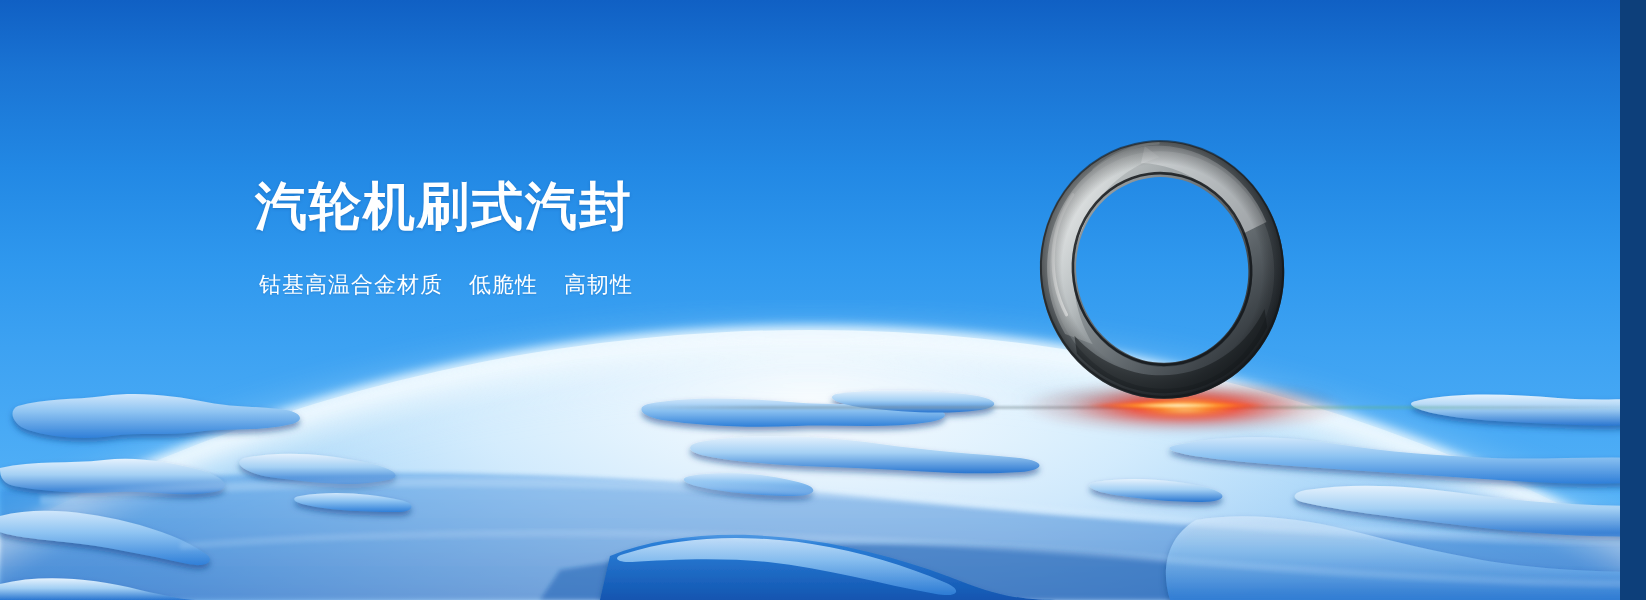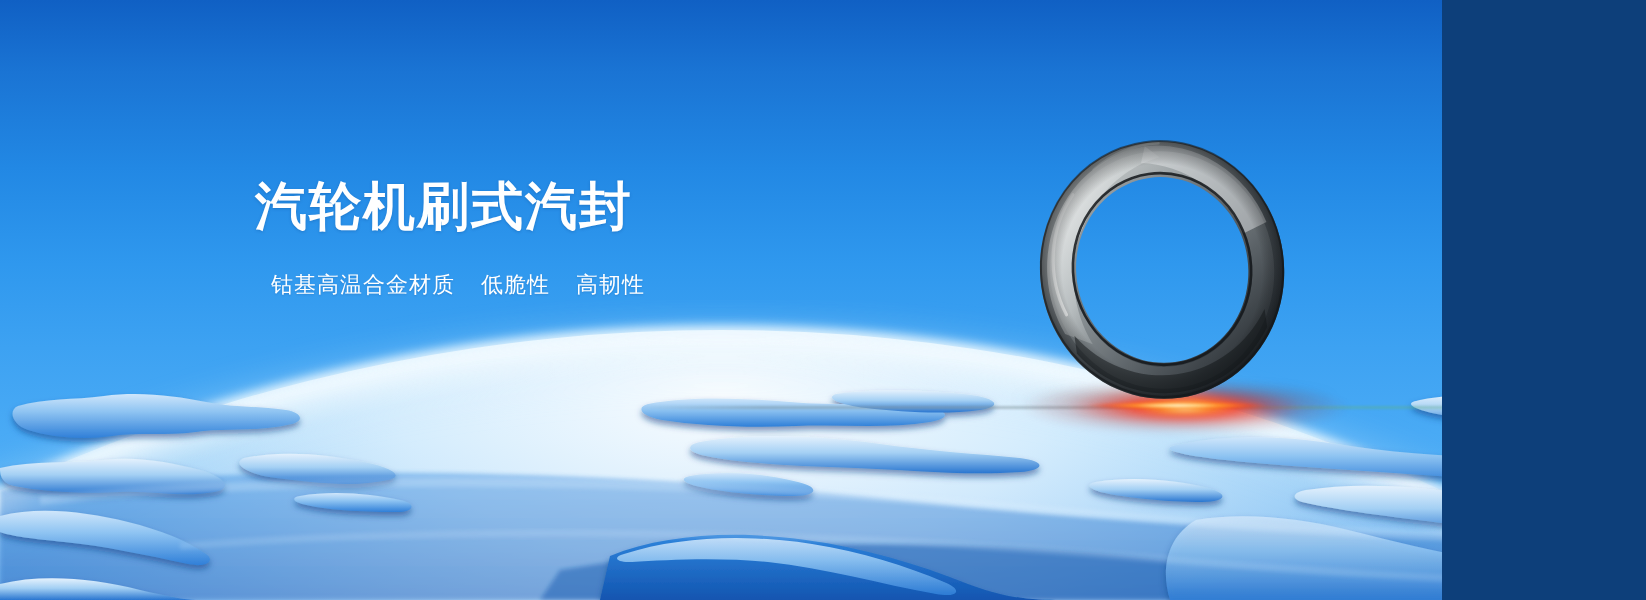--- a/index.html
+++ b/index.html
@@ -1,21 +1,21 @@
 <!DOCTYPE html>
 <html lang="zh"><head>
 <meta charset="utf-8">
 <title>Banner</title>
 <style>
   html,body{margin:0;padding:0;background:#0d3f7a;}
   *{box-sizing:border-box;}
 
   .banner{
     position:relative;
-    width:1442px;
+    width:1620px;
     height:600px;
     overflow:hidden;
     font-family:"Liberation Sans","DejaVu Sans",sans-serif;
     background:linear-gradient(to bottom,
         #1060c4 0%,
         #1a74d4 12%,
         #2288e4 28%,
         #2f98ee 44%,
         #3da2f2 58%,
         #49aaf5 72%,
@@ -180,21 +180,21 @@
     margin:0;
     font-size:52px;
     line-height:60px;
     font-weight:bold;
     color:#ffffff;
     letter-spacing:2px;
     white-space:nowrap;
     text-shadow:0 1px 3px rgba(10,60,130,0.28);
   }
   .subline{
-    margin:12px;
+    margin:0;
     color:#ffffff;
     font-size:22px;
     line-height:30px;
     letter-spacing:1px;
     white-space:nowrap;
     text-shadow:0 1px 2px rgba(10,60,130,0.22);
   }
   .sub1{ margin-top:34px; padding-left:4px; }
   .sub2{ margin-top:20px; padding-left:48px; }
   .sub-gap{ display:inline-block; width:26px; }

